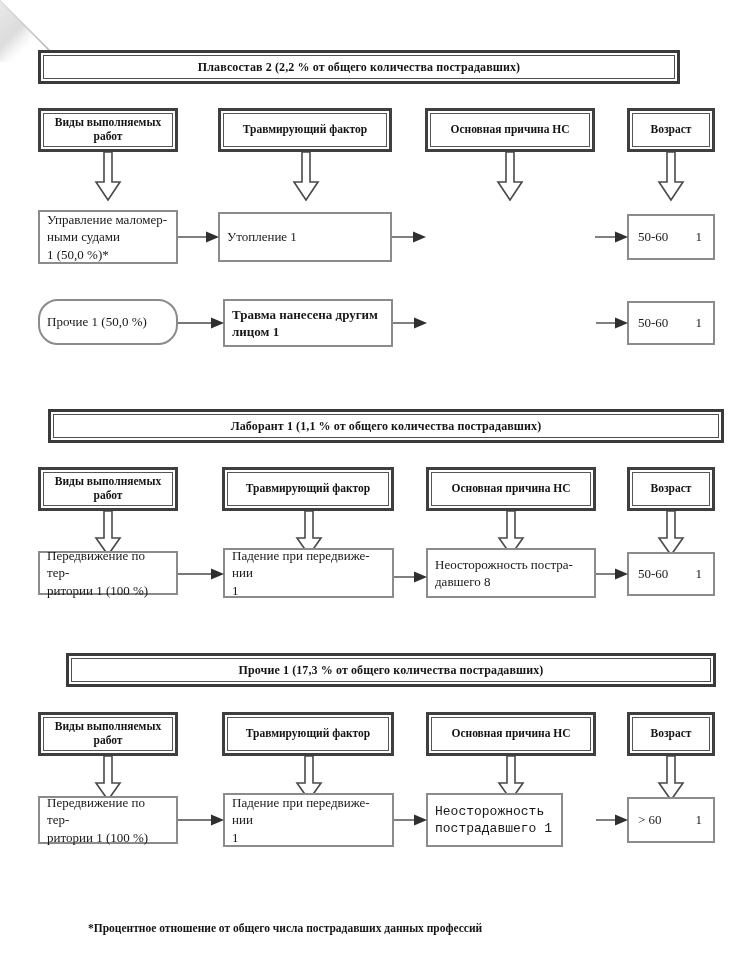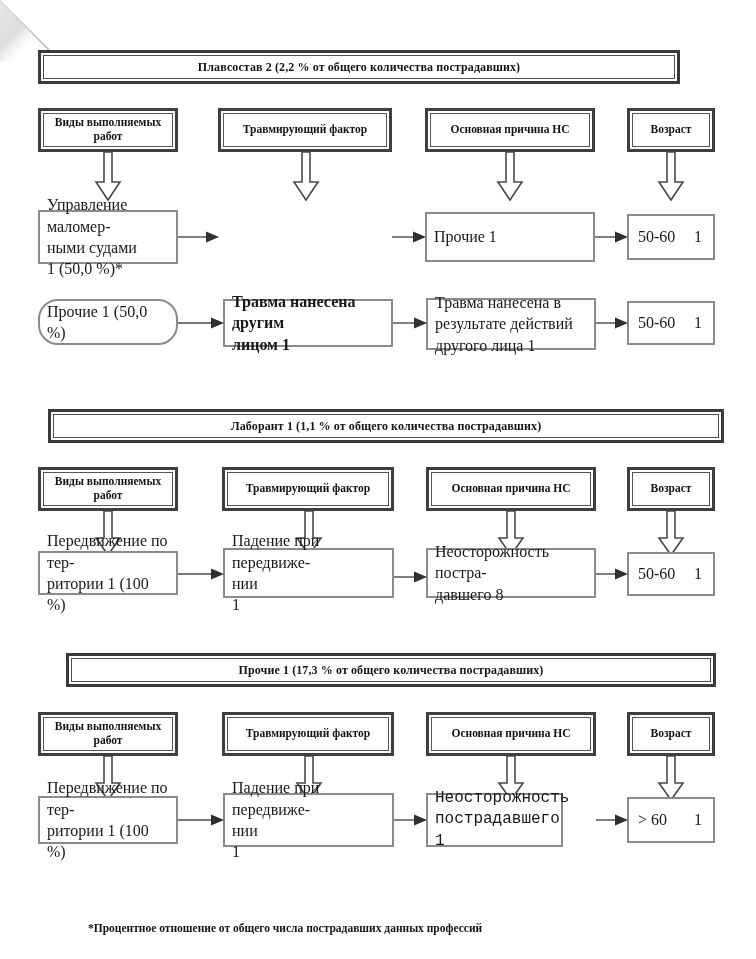--- a/index.html
+++ b/index.html
@@ -102,21 +102,21 @@
   
   .cell-box {
     position: absolute;
     border: 2px solid #8b8b8b;
     background: #ffffff;
     box-sizing: border-box;
     display: flex;
     align-items: center;
   }
   .cell-box .txt {
-    font-size: 16px;
+    font-size: 13px;
     line-height: 1.34;
     color: #181818;
     padding: 0 7px;
     white-space: pre-line;
   }
   .cell-box.age .txt {
     width: 100%;
     display: flex;
     justify-content: space-between;
     padding: 0 11px 0 9px;
@@ -201,22 +201,22 @@
     <svg width="28" height="52" viewBox="0 0 28 52">
         <path d="M10 0 L10 30 L2 30 L14 48 L26 30 L18 30 L18 0 Z" fill="#ffffff" stroke="#4a4a4a" stroke-width="1.6"></path>
       </svg>
   </div>
 
   <div class="cell-box" style="left:38px; top:210px; width:140px; height:54px;">
     <span class="txt">Управление маломер-
 ными судами
 1    (50,0 %)*</span>
   </div>
-  <div class="cell-box" style="left:425px; top:212px; width:170px; height:50px;">
-    <span class="txt">Прочие 1</span>
+  <div class="cell-box" style="left:218px; top:212px; width:174px; height:50px;">
+    <span class="txt">Утопление 1</span>
   </div>
   <div class="cell-box age" style="left:627px; top:214px; width:88px; height:46px;">
     <span class="txt">
       <span>50-60</span>
       <span>1</span>
     </span>
   </div>
   <div class="h-arrow" style="left:178px; top:230px;">
     <svg width="42" height="14" viewBox="0 0 42 14">
         <line x1="0" y1="7" x2="30" y2="7" stroke="#4a4a4a" stroke-width="1.4"></line>
@@ -236,25 +236,20 @@
       </svg>
   </div>
 
   <div class="cell-box" style="left:38px; top:299px; width:140px; height:46px;border-radius:20px;">
     <span class="txt">Прочие  1 (50,0 %)</span>
   </div>
   <div class="cell-box" style="left:223px; top:299px; width:170px; height:48px;font-weight:bold;">
     <span class="txt">Травма нанесена другим
 лицом 1</span>
   </div>
-  <div class="cell-box" style="left:426px; top:298px; width:170px; height:52px;">
-    <span class="txt">Травма нанесена в
-результате действий
-другого лица 1</span>
-  </div>
   <div class="cell-box age" style="left:627px; top:301px; width:88px; height:44px;">
     <span class="txt">
       <span>50-60</span>
       <span>1</span>
     </span>
   </div>
   <div class="h-arrow" style="left:178px; top:316px;">
     <svg width="47" height="14" viewBox="0 0 47 14">
         <line x1="0" y1="7" x2="35" y2="7" stroke="#4a4a4a" stroke-width="1.4"></line>
         <path d="M33 1.5 L46 7 L33 12.5 Z" fill="#2f2f2f"></path>

